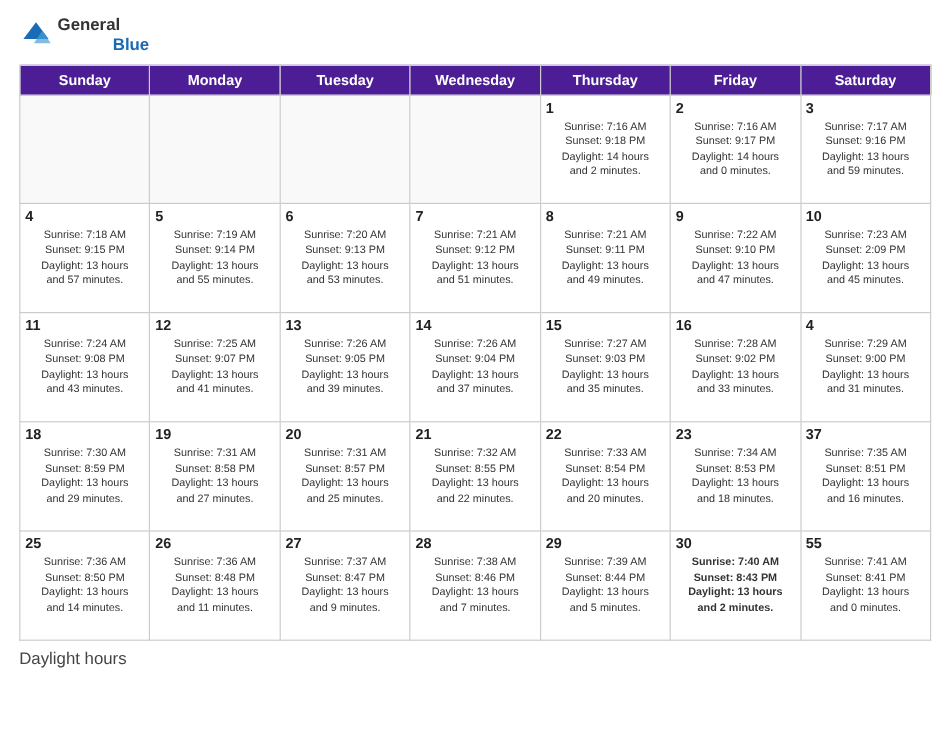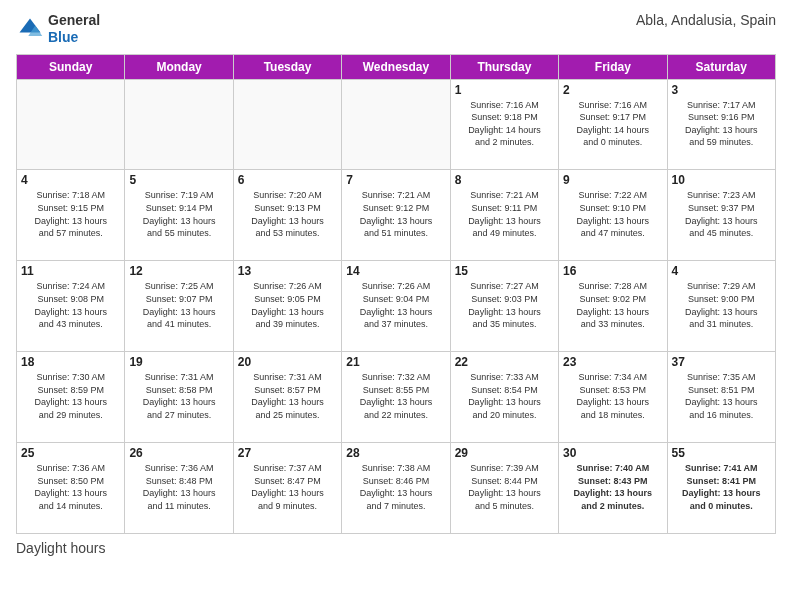--- a/index.html
+++ b/index.html
@@ -27,21 +27,21 @@
       display: flex;
       align-items: center;
       gap: 4px;
     }
     .logo-text {
       font-size: 14px;
       font-weight: bold;
       line-height: 1.2;
     }
     .logo-text .general { color: #333; }
-    .logo-text .blue { color: #1a6bb5; }
+    .logo-text .blue { color: #1a6bb5; margin-left: 46px; }
     .logo-icon {
       width: 28px;
       height: 28px;
     }
     .title-block {
       text-align: right;
     }
     .main-title {
       font-size: 32px;
       font-weight: bold;
@@ -53,21 +53,21 @@
       color: #444;
     }
     .calendar {
       flex: 1;
       border: 1px solid #ccc;
       border-collapse: collapse;
       width: 100%;
       table-layout: fixed;
     }
     .calendar th {
-      background: #a21caf;
+      background: #4c1d95;
       color: #fff;
       font-size: 12px;
       font-weight: bold;
       padding: 5px 4px;
       text-align: center;
       border: 1px solid #ccc;
     }
     .calendar td {
       border: 1px solid #ccc;
       vertical-align: top;
@@ -107,21 +107,20 @@
       <svg class="logo-icon" viewBox="0 0 32 32">
         <polygon points="16,4 28,20 4,20" fill="#1a6bb5"></polygon>
         <polygon points="22,12 30,24 14,24" fill="#4a9fd4" opacity="0.7"></polygon>
       </svg>
       <div class="logo-text">
         <div><span class="general">General</span></div>
         <div><span class="blue">Blue</span></div>
       </div>
     </div>
     <div class="title-block">
-      <div class="subtitle">Abla, Andalusia, Spain</div>
     </div>
   </div>
 
   <table class="calendar">
     <thead>
       <tr id="header-row">
           <th>Sunday</th>
           <th>Monday</th>
           <th>Tuesday</th>
           <th>Wednesday</th>
@@ -197,21 +196,21 @@
           <td>
             <div class="day-number">9</div>
             <div class="day-info" style="white-space: pre-line;">Sunrise: 7:22 AM
 Sunset: 9:10 PM
 Daylight: 13 hours
 and 47 minutes.</div>
           </td>
           <td>
             <div class="day-number">10</div>
             <div class="day-info" style="white-space: pre-line;">Sunrise: 7:23 AM
-Sunset: 9:37 PM
+Sunset: 2:09 PM
 Daylight: 13 hours
 and 45 minutes.</div>
           </td>
         </tr>
         <tr>
           <td>
             <div class="day-number">11</div>
             <div class="day-info" style="white-space: pre-line;">Sunrise: 7:24 AM
 Sunset: 9:08 PM
 Daylight: 13 hours
@@ -349,21 +348,21 @@
           </td>
           <td>
             <div class="day-number">30</div>
             <div class="day-info" style="white-space: pre-line; font-weight: bold;">Sunrise: 7:40 AM
 Sunset: 8:43 PM
 Daylight: 13 hours
 and 2 minutes.</div>
           </td>
           <td>
             <div class="day-number">55</div>
-            <div class="day-info" style="white-space: pre-line; font-weight: bold;">Sunrise: 7:41 AM
+            <div class="day-info" style="white-space: pre-line;">Sunrise: 7:41 AM
 Sunset: 8:41 PM
 Daylight: 13 hours
 and 0 minutes.</div>
           </td>
         </tr>
       </tbody>
   </table>
 
   <div class="legend">Daylight hours</div>
 </div>

